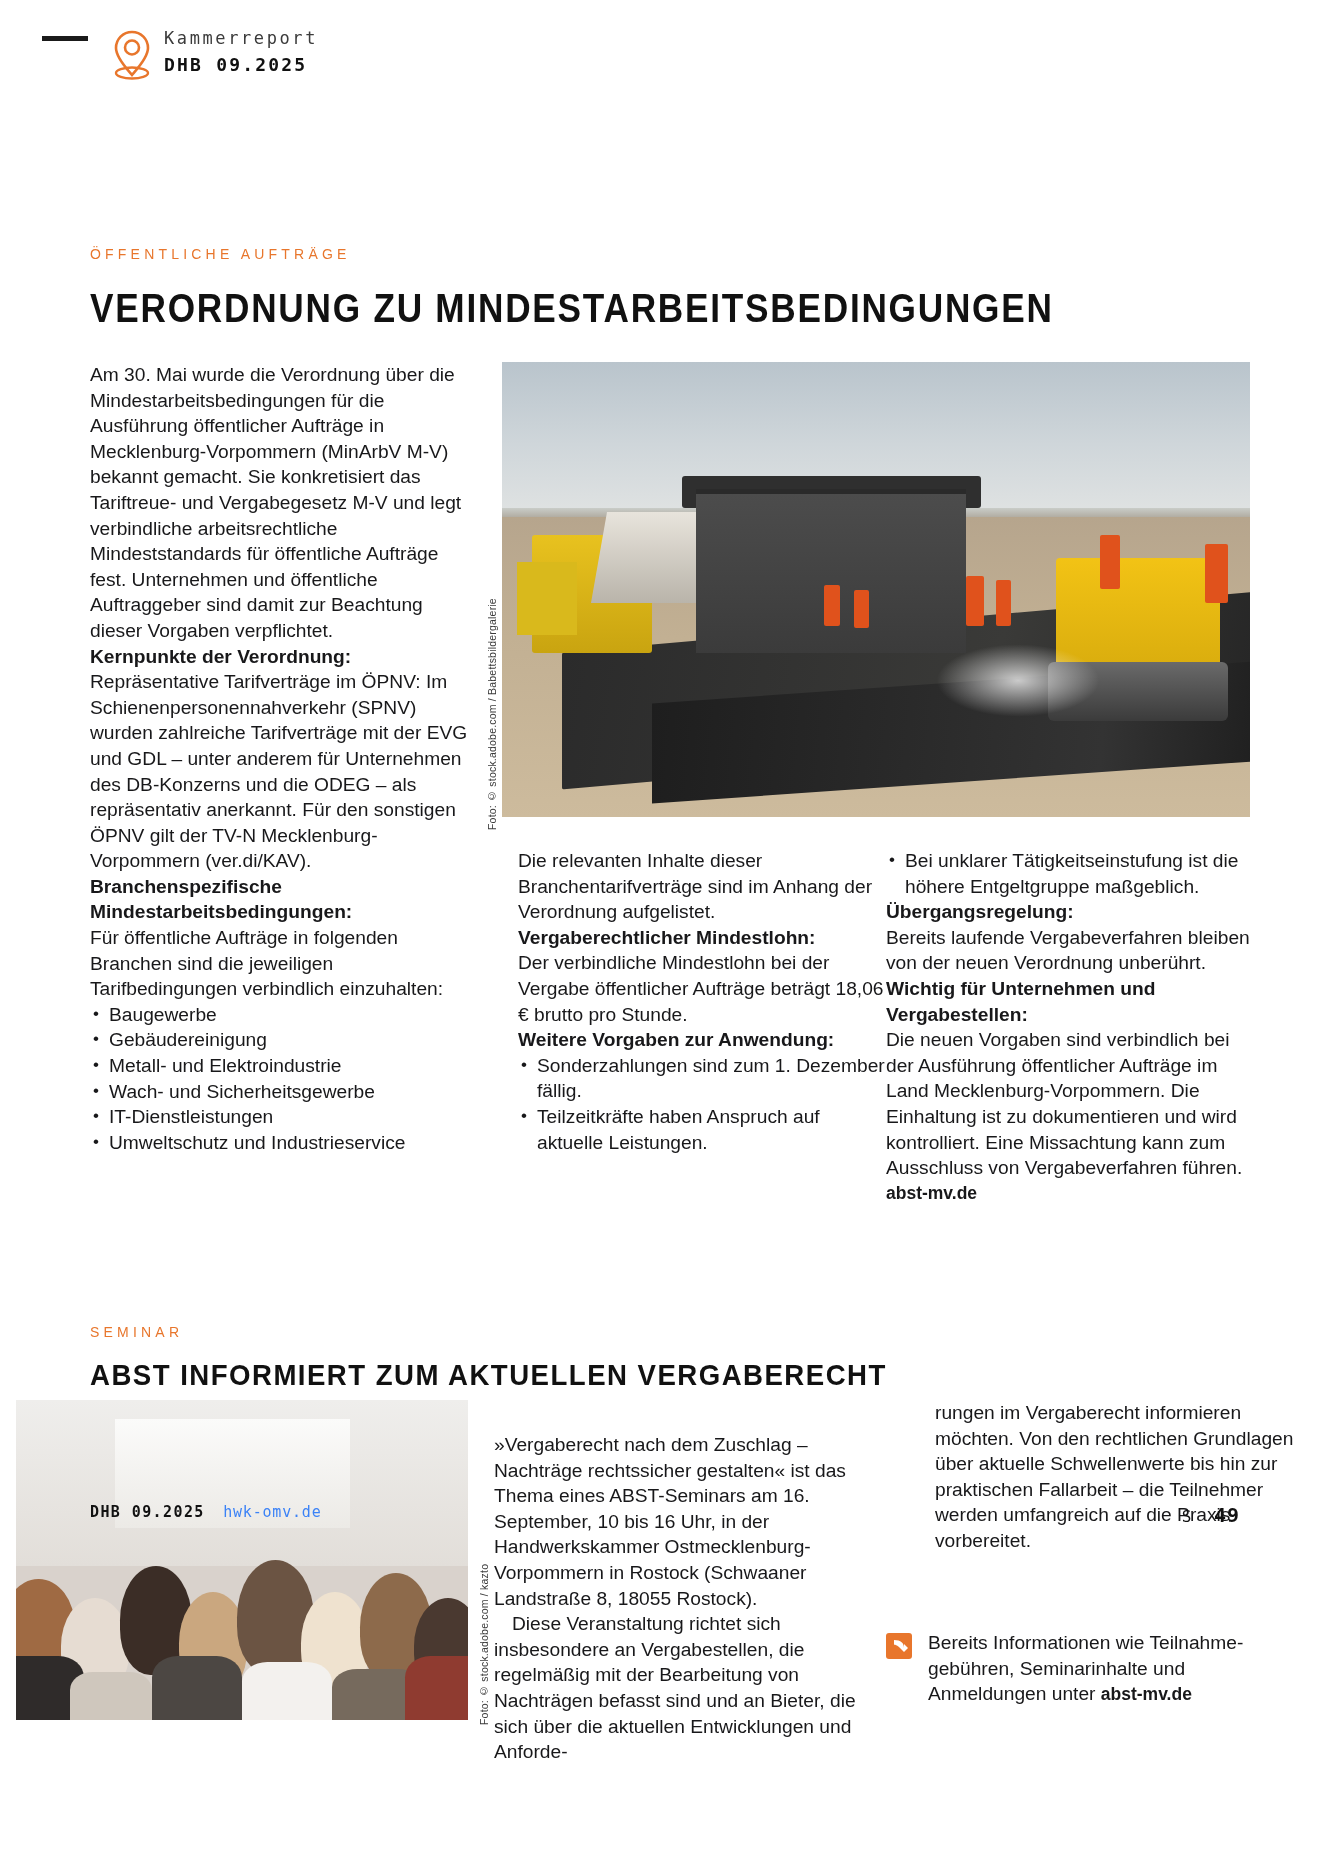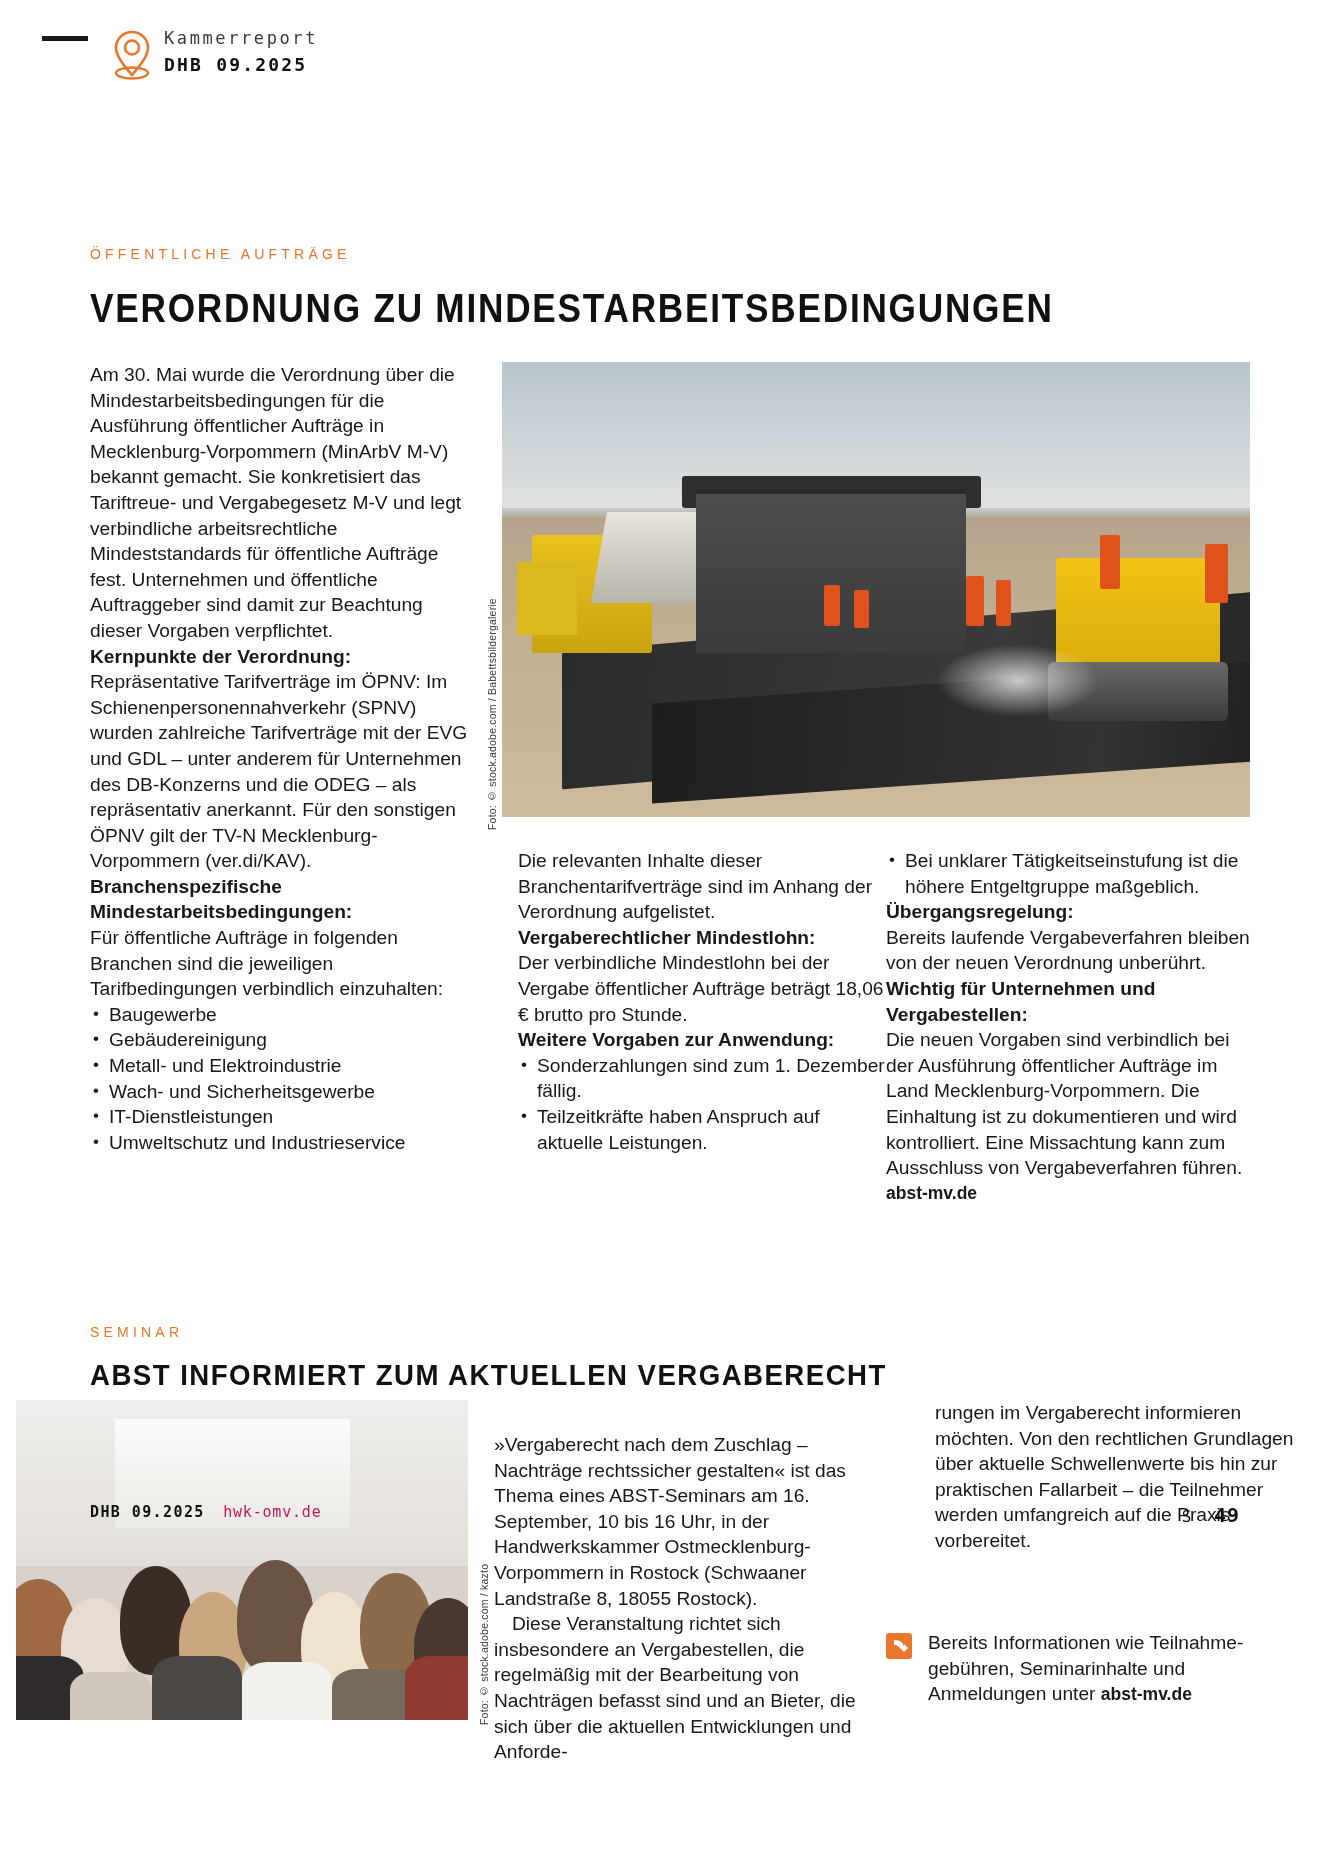--- a/index.html
+++ b/index.html
@@ -163,21 +163,21 @@
   .arrowbox svg { display:block; }
 
   
   .footer { position:absolute; left: 90px; bottom: 48px; width: 1150px; }
   .footer .f-issue {
     font-family:"DejaVu Sans Mono", monospace; font-weight:700; font-size: 15px;
     letter-spacing: 1.4px; color:#111; display:inline-block;
   }
   .footer .f-url {
     font-family:"DejaVu Sans Mono", monospace; font-weight:400; font-size: 15px;
-    letter-spacing: 0.8px; color:#be185d; display:inline-block; margin-left: 14px;
+    letter-spacing: 0.8px; color:#3b82f6; display:inline-block; margin-left: 14px;
   }
   .footer .f-page {
     position:absolute; right: 0; bottom: -6px; text-align:right;
     font-family:"DejaVu Sans Mono", monospace; color:#111;
   }
   .footer .f-page .s { font-size: 16px; font-weight:400; letter-spacing:1px; }
   .footer .f-page .n { font-size: 20px; font-weight:700; letter-spacing:1px; margin-left: 12px; }
 </style>
 </head>
 <body>

